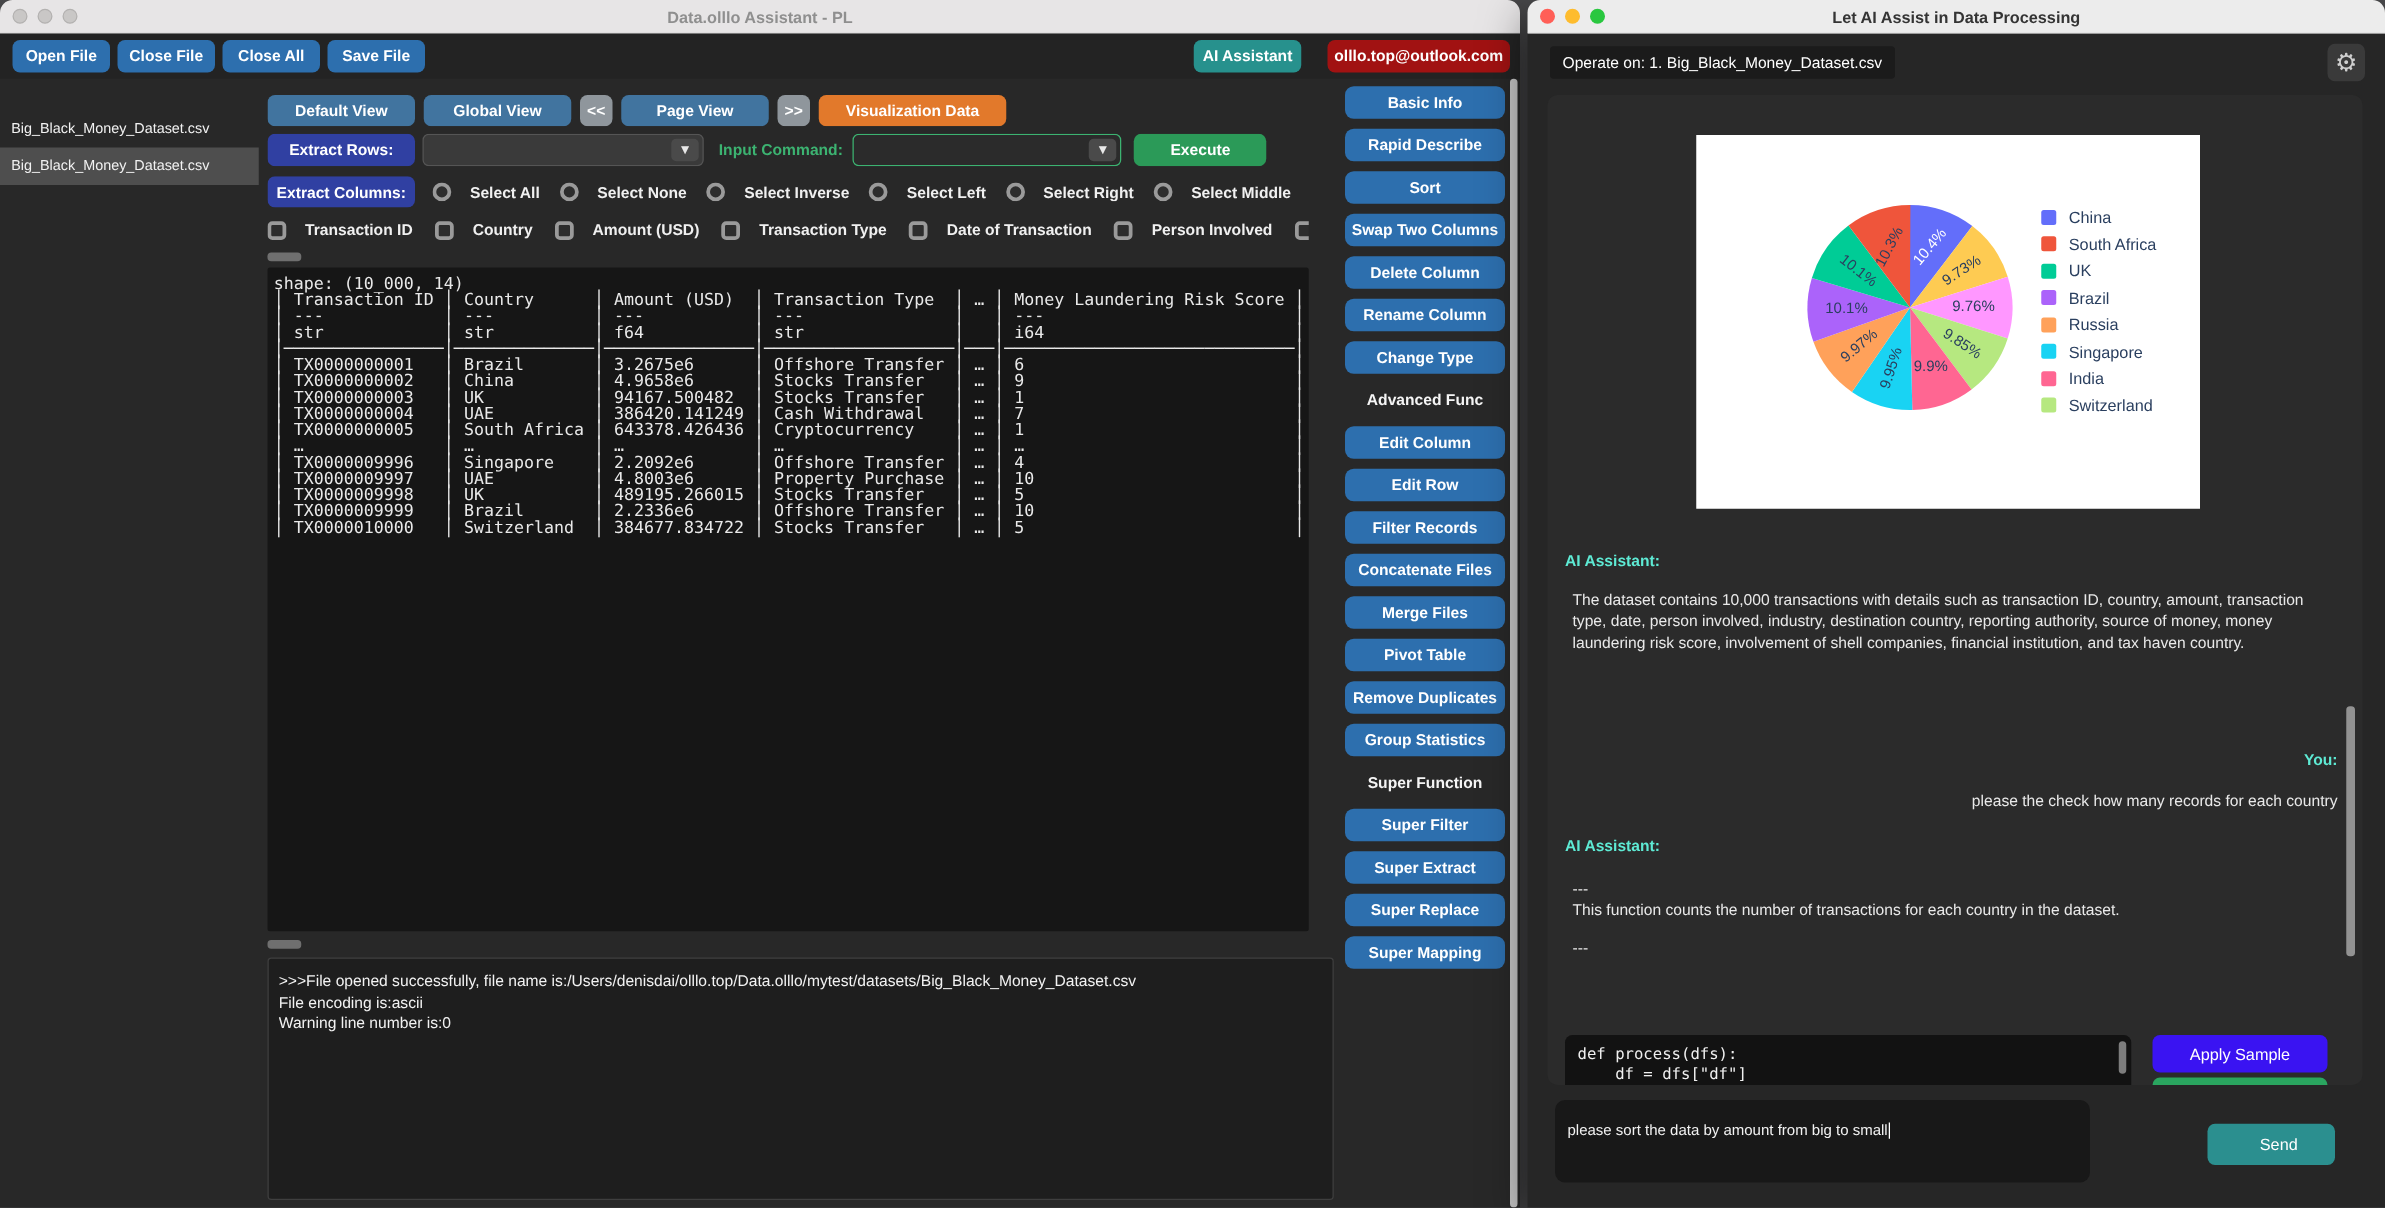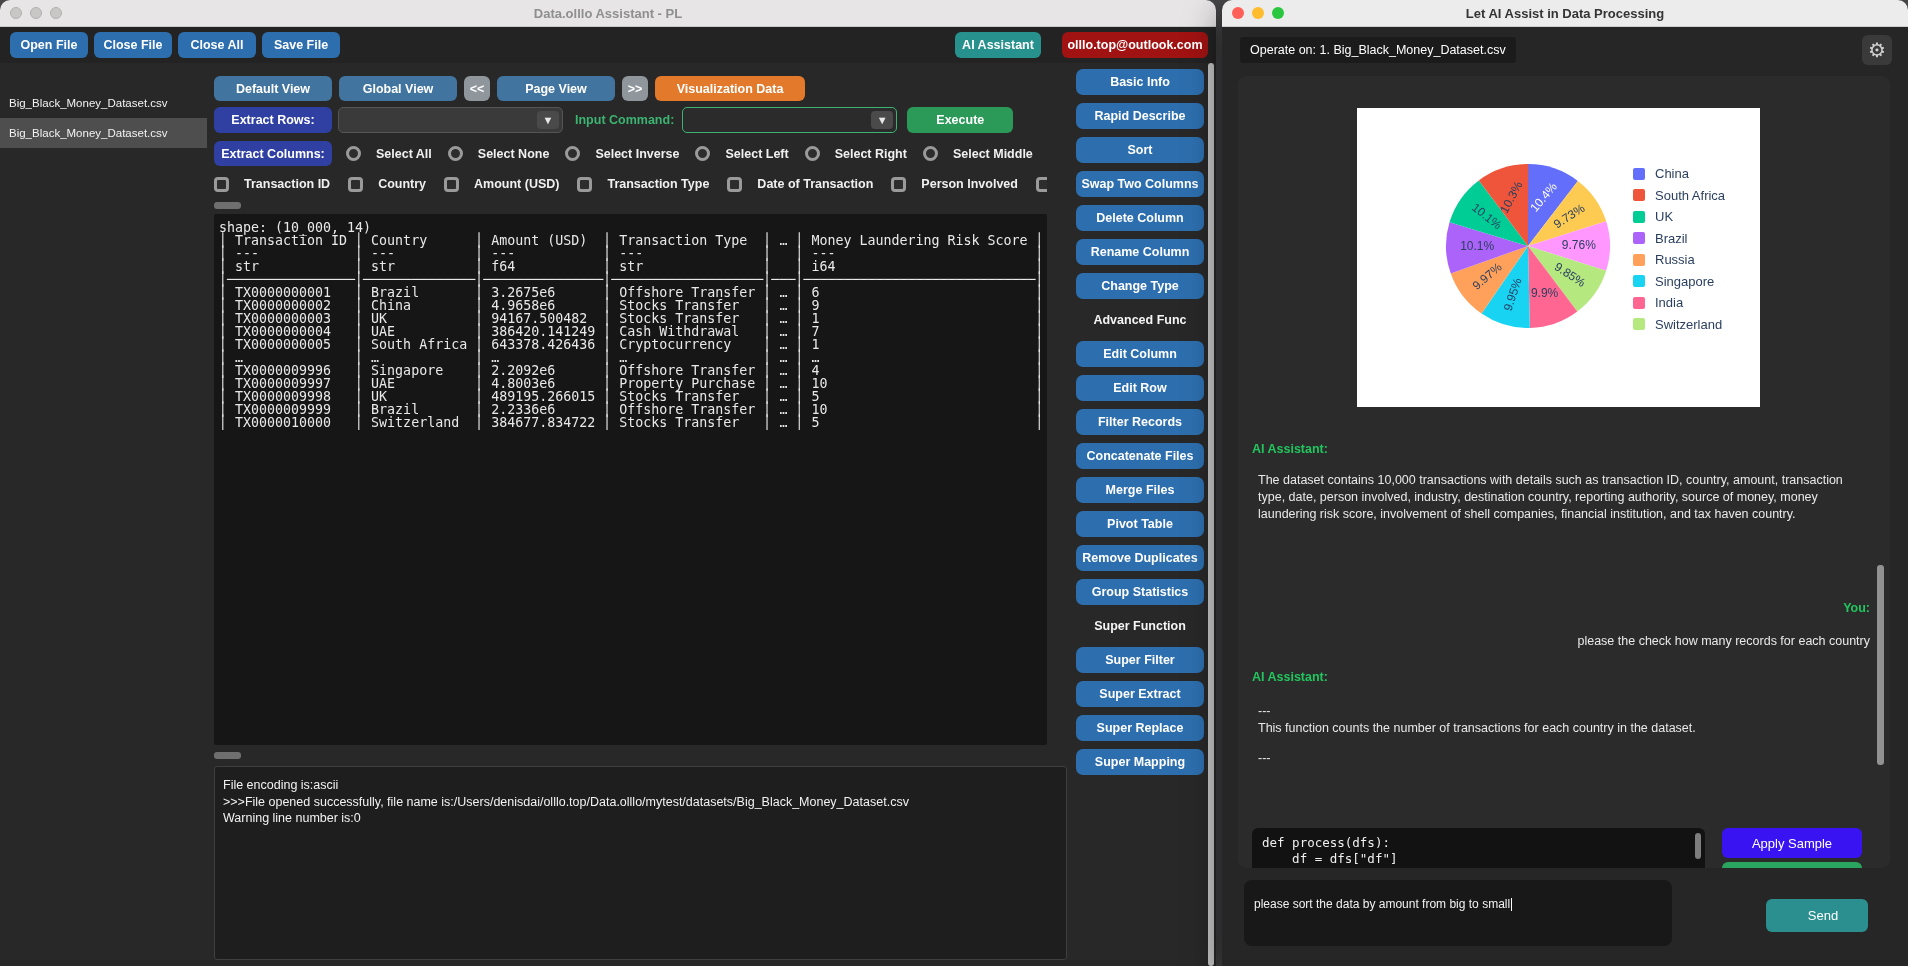--- a/index.html
+++ b/index.html
@@ -75,21 +75,21 @@
   #gear-btn { position:absolute; right:16px; top:35px; width:30px; height:30px; background:#3a3a3a; border-radius:6px;
               display:flex; align-items:center; justify-content:center; color:#cfcfcf; font-size:20px; }
 
   #chat-region { position:absolute; left:16px; top:76px; width:652px; height:792px;
                  background:#2b2b2b; border-radius:8px; overflow:hidden; }
   #chart-card { position:absolute; left:119px; top:32px; width:403px; height:299px; background:#ffffff; }
   #legend { position:absolute; left:276px; top:58px; display:flex; flex-direction:column; gap:6.5px; }
   .legend-item { display:flex; align-items:center; gap:10px; font-size:13px; color:#2a3f5f; }
   .legend-swatch { width:12px; height:12px; border-radius:2px; }
 
-  .chat-label { position:absolute; color:#22c55e; font-size:12.5px; font-weight:bold; }
+  .chat-label { position:absolute; color:#5eead4; font-size:12.5px; font-weight:bold; }
   .chat-text  { position:absolute; color:#e9e9e9; font-size:12.5px; line-height:17px; }
   .right-al   { text-align:right; }
 
   #code-box { position:absolute; left:14px; top:752px; width:453px; height:46px; background:#121212;
               border-radius:6px; padding:7px 10px; }
   #code-box .code-line { font-family:"DejaVu Sans Mono", monospace; font-size:12.5px; line-height:16px;
                          color:#f0f0f0; white-space:pre; }
   #code-scroll { position:absolute; right:4px; top:5px; width:6px; height:26px; background:#7d7d7d; border-radius:3px; }
   #apply-btn { position:absolute; left:484px; top:752px; width:140px; height:30px; background:#3a13f2;
                border-radius:6px; color:#fff; font-size:13px; display:flex; align-items:center; justify-content:center; }
@@ -236,22 +236,22 @@
 │ TX0000009996   │ Singapore    │ 2.2092e6      │ Offshore Transfer │ … │ 4                           │
 │ TX0000009997   │ UAE          │ 4.8003e6      │ Property Purchase │ … │ 10                          │
 │ TX0000009998   │ UK           │ 489195.266015 │ Stocks Transfer   │ … │ 5                           │
 │ TX0000009999   │ Brazil       │ 2.2336e6      │ Offshore Transfer │ … │ 10                          │
 │ TX0000010000   │ Switzerland  │ 384677.834722 │ Stocks Transfer   │ … │ 5                           │</pre>
     </div>
 
     <div class="scroll-pill" style="left:214px; top:752px;"></div>
 
     <div id="log-panel">
+        <div class="log-line">&gt;&gt;&gt;File opened successfully, file name is:/Users/denisdai/olllo.top/Data.olllo/mytest/datasets/Big_Black_Money_Dataset.csv</div>
         <div class="log-line">File encoding is:ascii</div>
-        <div class="log-line">&gt;&gt;&gt;File opened successfully, file name is:/Users/denisdai/olllo.top/Data.olllo/mytest/datasets/Big_Black_Money_Dataset.csv</div>
         <div class="log-line">Warning line number is:0</div>
       </div>
 
     <div id="sidebar">
         <div class="side-btn">Basic Info</div>
         <div class="side-btn">Rapid Describe</div>
         <div class="side-btn">Sort</div>
         <div class="side-btn">Swap Two Columns</div>
         <div class="side-btn">Delete Column</div>
         <div class="side-btn">Rename Column</div>

